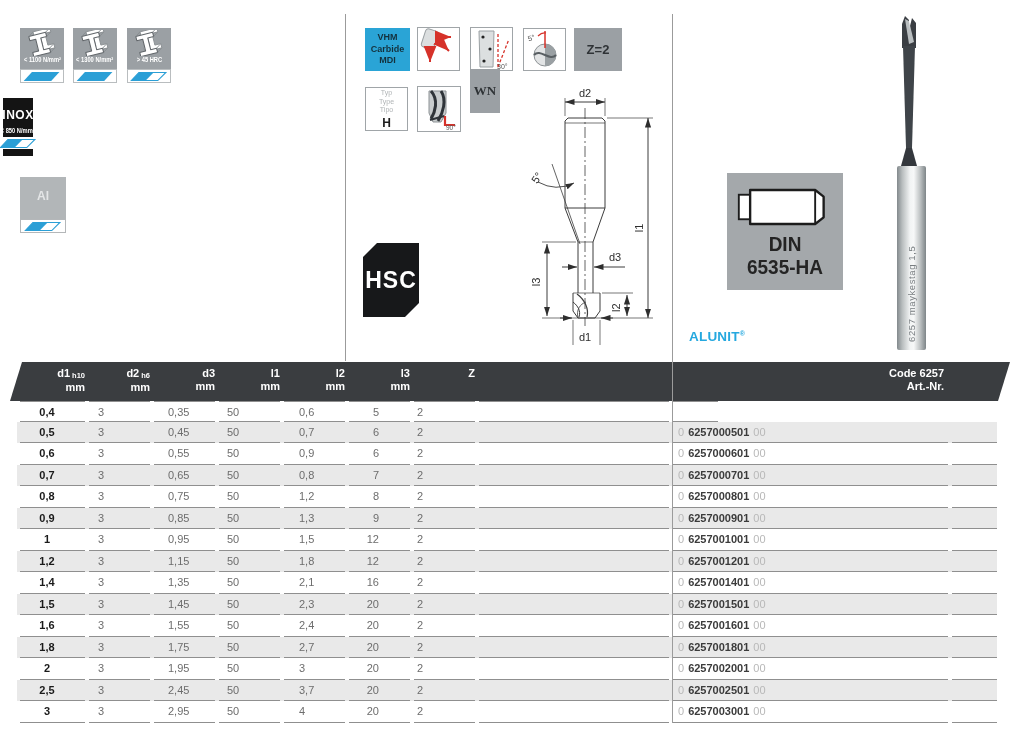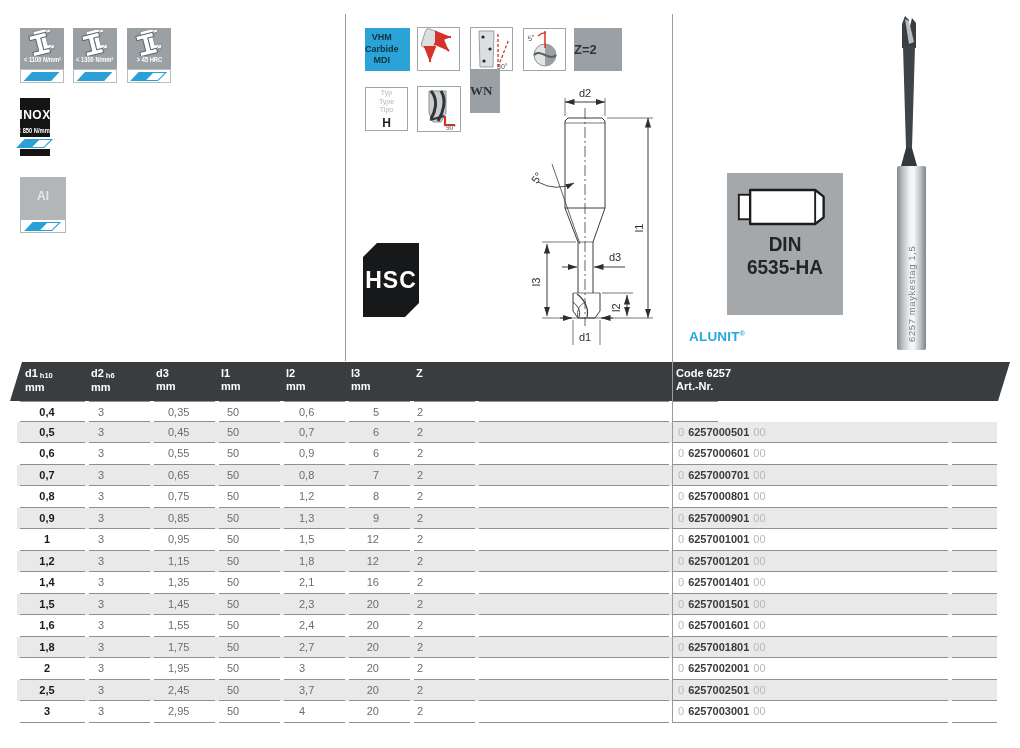--- a/index.html
+++ b/index.html
@@ -15,49 +15,49 @@
   .mat-top.steel{background:#9ba0a4;height:41px;}
   .mat-top.inox{background:#141414;}
   .mat-top.alu{background:#b2b6b8;height:42px;}
   .mat-label-sm{font-size:7px;font-weight:bold;color:#fff;white-space:nowrap;
       transform:scaleX(0.82);transform-origin:center;line-height:8px;}
   .mat-strip{background:#fff;border:1px solid #b9bdbf;height:12px;display:flex;align-items:center;justify-content:center;}
   .inox-name{color:#fff;font-weight:bold;font-size:12px;letter-spacing:0.5px;margin-top:10px;}
   .alu-name{color:#e4e6e7;font-weight:bold;font-size:12px;margin-top:12px;}
 
   
-  .chip{position:absolute;box-sizing:border-box;display:flex;align-items:center;justify-content:flex-start;}
+  .chip{position:absolute;box-sizing:border-box;display:flex;align-items:center;justify-content:center;}
   .chip.gray{background:#9ba0a4;color:#2f3336;font-weight:bold;font-size:13px;}
   .chip.white{background:#fff;border:1px solid #a0a5a8;}
   .chip.blue{background:#2aa4d6;}
   .vhm-txt{color:#14313d;font-weight:bold;font-size:9px;line-height:11.5px;text-align:center;}
   .typ-box{display:flex;flex-direction:column;align-items:center;justify-content:center;line-height:8.5px;}
   .typ-gray{font-size:7px;color:#b0b4b6;}
   .typ-h{font-size:12px;font-weight:bold;color:#1e1e1e;margin-top:2px;line-height:12px;}
 
   
   #hsc{position:absolute;left:363px;top:243px;width:56px;height:74px;background:#17181a;
        clip-path:polygon(14px 0,100% 0,100% calc(100% - 14px),calc(100% - 14px) 100%,0 100%,0 14px);
        display:flex;align-items:center;justify-content:center;color:#fff;font-weight:bold;
        font-size:23px;letter-spacing:1px;}
 
   
-  #dinbox{position:absolute;left:727px;top:173px;width:116px;height:142px;background:#a4a8ab;text-align:center;}
+  #dinbox{position:absolute;left:727px;top:173px;width:116px;height:117px;background:#a4a8ab;text-align:center;}
   .din-line{font-weight:bold;color:#242424;font-size:20px;line-height:23px;letter-spacing:0px;
       transform:scaleX(0.95);transform-origin:center;}
 
   
   #brand{position:absolute;left:689px;top:329px;color:#25a8df;font-weight:bold;font-size:13.5px;letter-spacing:0.2px;}
   #brand sup{font-size:7px;}
 
   
   #thead{position:absolute;left:10px;top:362px;width:1000px;height:39px;background:#3a3d40;z-index:1;
       clip-path:polygon(12px 0,100% 0,calc(100% - 12px) 100%,0 100%);
       display:flex;box-sizing:border-box;padding:5px 0 8px 10px;color:#fff;font-weight:bold;
-      font-size:11px;line-height:13px;}
+      font-size:11px;line-height:13px;text-align:right;}
   .hc{box-sizing:border-box;}
   .h0{width:65px;padding-left:5px;}
   .h1,.h2,.h3,.h4,.h5,.h6{width:61px;margin-left:4px;padding-left:2px;}
   .hsp{width:190px;margin-left:4px;}
   .hcode{width:275px;margin-left:0;padding-left:7px;}
   .tol{font-size:7.5px;position:relative;top:1px;margin-left:2px;}
 
   #tbody{position:absolute;left:17px;top:400.5px;width:980px;z-index:1;}
   .trow{display:flex;height:21.47px;padding-left:3px;background:#fff;}
   .trow.alt{background:#e9e9e9;}
@@ -154,21 +154,21 @@
         </svg>
       <div class="mat-label-sm">&gt; 45 HRC</div>
     </div>
     <div class="mat-strip">
         <svg width="38" height="11">
           <use href="#parHalf"></use>
         </svg>
       </div>
   </div>
 
-  <div class="mat" style="left:20px;top:98px;width:30px;">
+  <div class="mat" style="left:3px;top:98px;width:30px;">
     <div class="mat-top inox" style="height:58px;">
       <div class="inox-name">INOX</div>
       <div class="mat-label-sm" style="margin-top:5px;">&lt; 850 N/mm²</div>
       <div class="mat-strip" style="border:none;width:41px;height:12px;margin-top:2px;">
         <svg width="38" height="11">
             <use href="#parHalf"></use>
           </svg>
       </div>
     </div>
   </div>

